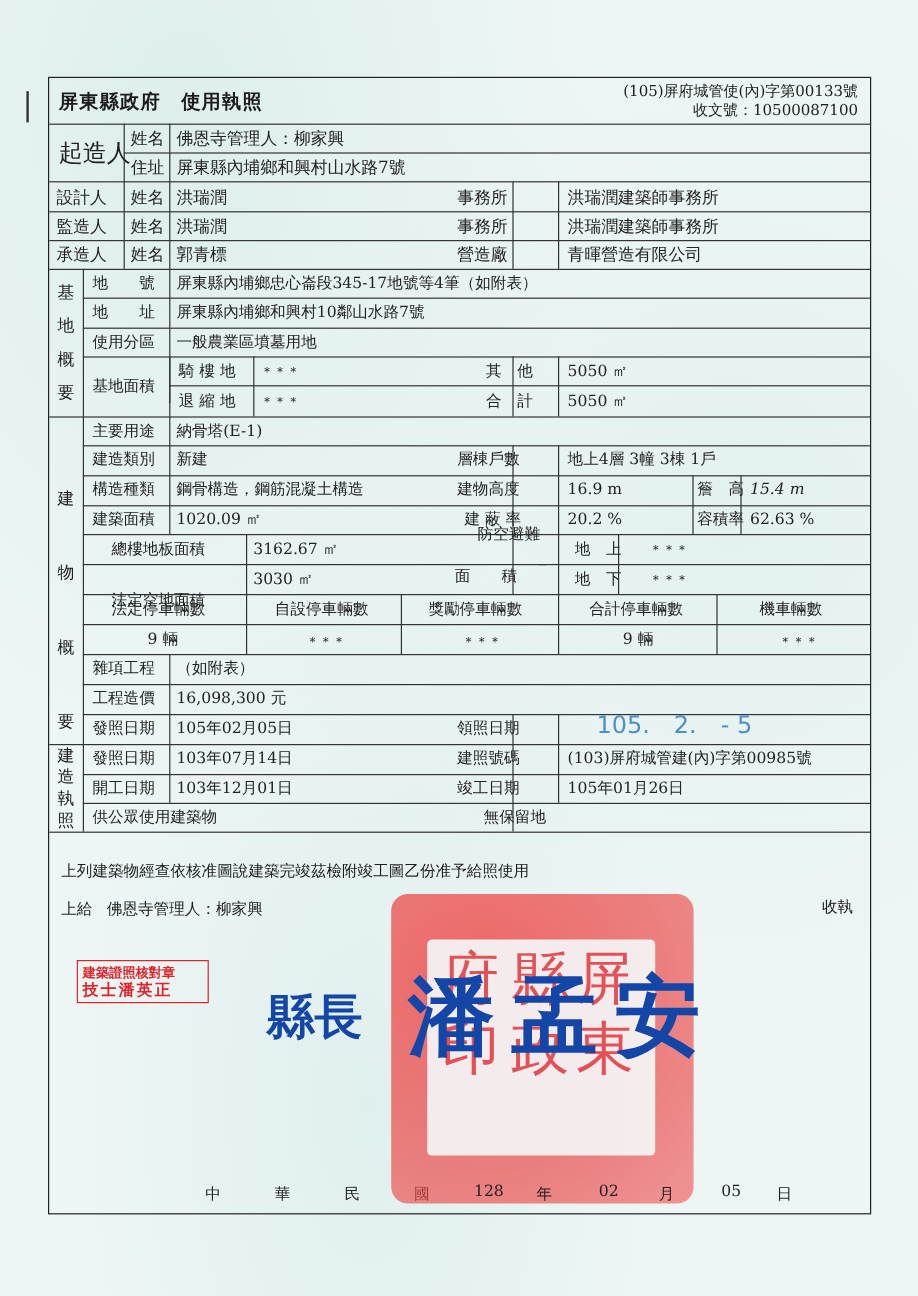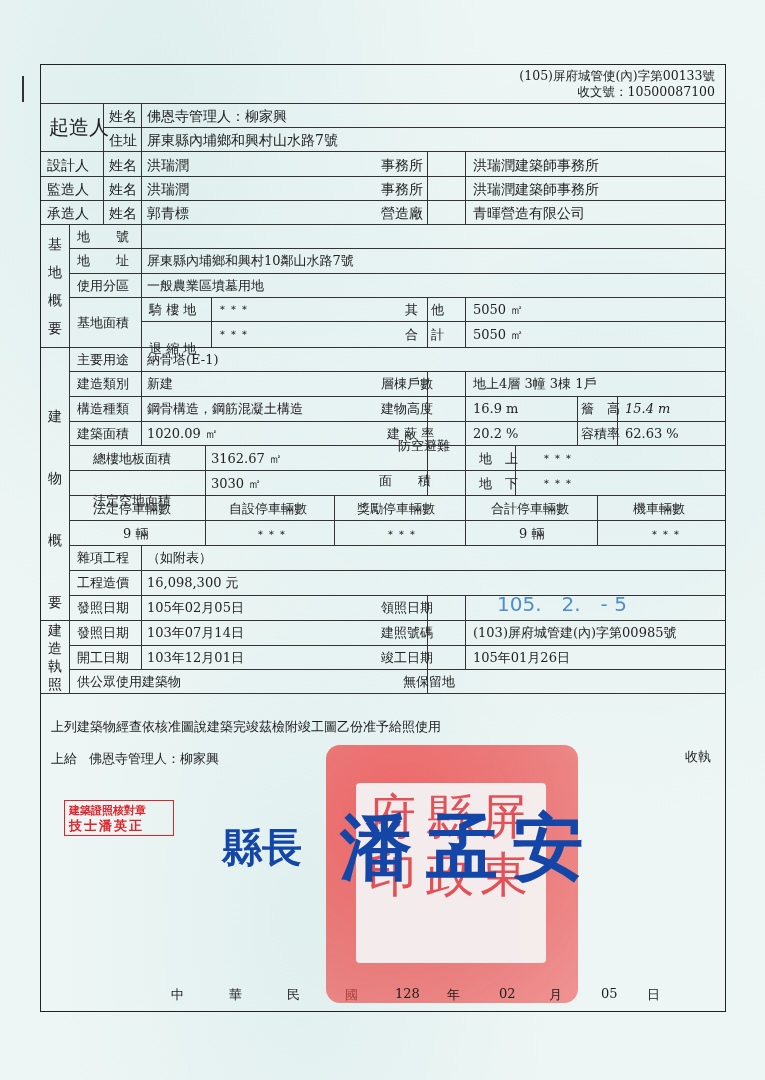--- a/index.html
+++ b/index.html
@@ -55,20 +55,21 @@
   .date-stamp { position:absolute; color:#4f8fc7; font-size:20px; font-family:"DejaVu Sans", sans-serif; }
 </style>
 </head>
 <body>
 
 <div class="paper-noise"></div>
 <div class="margin-mark"></div>
 
 <div class="doc">
 
+  <div class="hdr-title">屏東縣政府　使用執照</div>
   <div class="hdr-right">
     <div>(105)屏府城管使(內)字第00133號</div>
     <div>收文號：10500087100</div>
   </div>
 
   <div class="line-h" style="left:0;right:0;top:38px;"></div>
   <div class="line-h" style="left:62px;right:0;top:62px;"></div>
   <div class="line-h" style="left:0;right:0;top:86px;"></div>
   <div class="line-h" style="left:0;right:0;top:111px;"></div>
   <div class="line-h" style="left:0;right:0;top:135px;"></div>
@@ -145,28 +146,29 @@
   <div class="t lbl" style="left:340px;top:140px;font-size:14px;">營造廠</div>
   <div class="t val" style="left:432px;top:140px;font-size:14px;">青暉營造有限公司</div>
 
   <div class="vert" style="left:4px;top:165px;">
     <div>基</div>
       <div>地</div>
       <div>概</div>
       <div>要</div>
   </div>
   <div class="t lbl" style="left:36px;top:164px;">地　　號</div>
+  <div class="t val" style="left:106px;top:164px;">屏東縣內埔鄉忠心崙段345-17地號等4筆（如附表）</div>
   <div class="t lbl" style="left:36px;top:188px;">地　　址</div>
   <div class="t val" style="left:106px;top:188px;">屏東縣內埔鄉和興村10鄰山水路7號</div>
   <div class="t lbl" style="left:36px;top:213px;">使用分區</div>
   <div class="t val" style="left:106px;top:213px;">一般農業區墳墓用地</div>
   <div class="t lbl" style="left:36px;top:250px;">基地面積</div>
   <div class="t lbl" style="left:108px;top:237px;">騎 樓 地</div>
   <div class="t val" style="left:176px;top:237px;font-size:11px;">＊＊＊</div>
-  <div class="t lbl" style="left:108px;top:276px;">退 縮 地</div>
+  <div class="t lbl" style="left:108px;top:262px;">退 縮 地</div>
   <div class="t val" style="left:176px;top:262px;font-size:11px;">＊＊＊</div>
   <div class="t lbl" style="left:364px;top:237px;">其　他</div>
   <div class="t val" style="left:432px;top:237px;">5050 ㎡</div>
   <div class="t lbl" style="left:364px;top:262px;">合　計</div>
   <div class="t val" style="left:432px;top:262px;">5050 ㎡</div>
 
   <div class="vert" style="left:4px;top:320px;line-height:62px;">
     <div>建</div>
       <div>物</div>
       <div>概</div>

